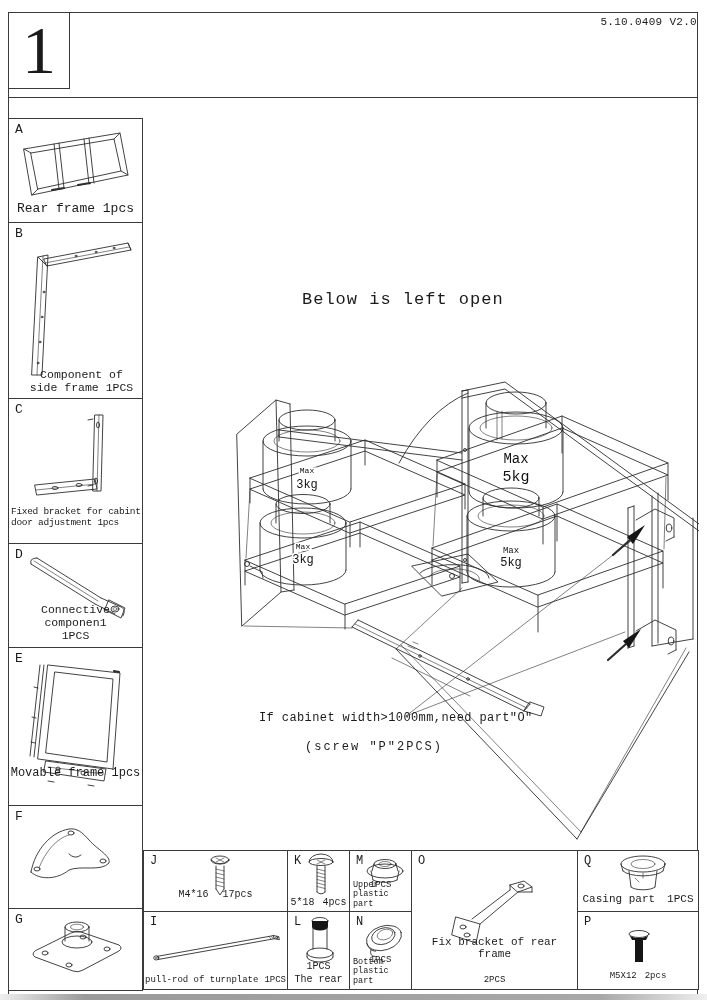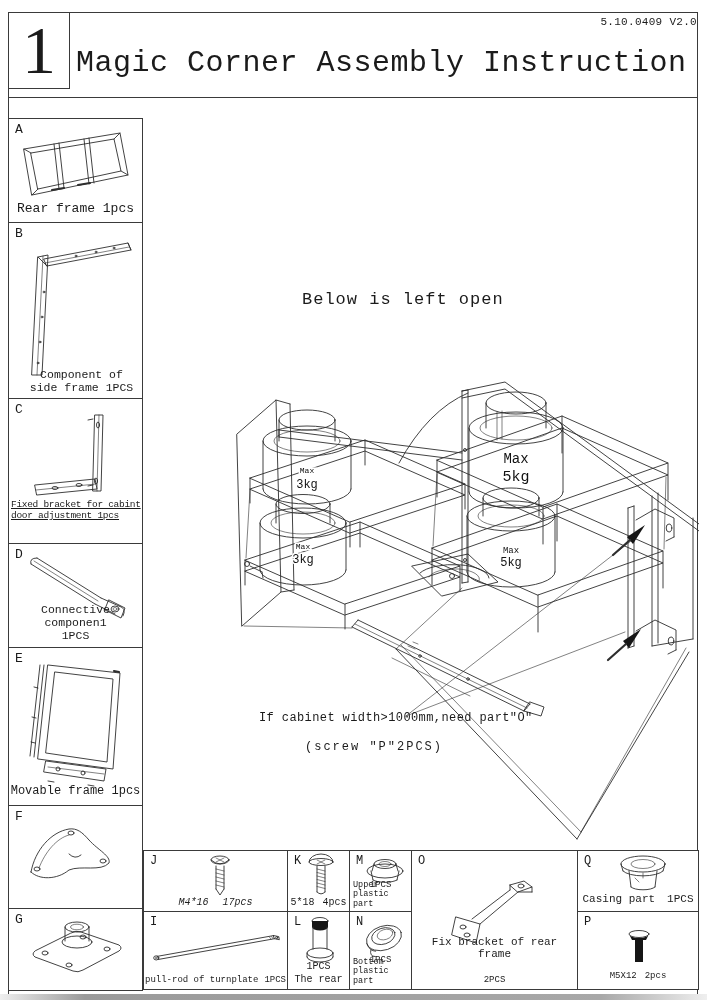--- a/index.html
+++ b/index.html
@@ -32,21 +32,20 @@
 </head>
 <body>
 
 <div class="page">
 
   <div class="abs" style="left:8px;top:12px;width:690px;height:983px;border:1px solid #3a3a3a;box-sizing:border-box;"></div>
 
   <div class="abs" style="left:8px;top:12px;width:62px;height:77px;border:1px solid #3a3a3a;box-sizing:border-box;text-align:center;">
     <span class="figno">1</span>
   </div>
-  <div class="abs title" style="left:76px;top:46px;">Magic Corner Assembly Instruction</div>
   <div class="abs version" style="right:10px;top:16px;">5.10.0409 V2.0</div>
   <div class="abs" style="left:8px;top:97px;width:690px;height:1px;background:#3a3a3a;"></div>
 
   <div class="border-box" style="left:8px;top:118px;width:135px;height:105px;">
     <span class="pletter">A</span>
     <svg class="ic" width="122" height="74" viewBox="0 0 122 74" style="position:absolute;left:7px;top:8px;">
       <path class="ln" d="M8,22 L104,6 L112,48 L16,68 Z"></path>
       <path class="ln" d="M15,26 L98,12 L105,44 L22,62 Z"></path>
       <path class="ln" d="M38,17 l5,45 M43,16 l5,45 M68,12 l5,45 M73,11 l5,45"></path>
       <path class="ln thk" d="M36,63 l12,-2 M62,58 l12,-2"></path>
@@ -80,21 +79,21 @@
       <path class="ln" d="M72,4 L80,4 L78,80 L70,80 Z"></path>
       <path class="ln thin" d="M76,4 L74,80"></path>
       <path class="ln" d="M70,8 l-5,1 M70,74 l-5,1"></path>
       <ellipse class="ln" cx="75" cy="14" rx="1.5" ry="3"></ellipse>
       <ellipse class="ln" cx="73" cy="70" rx="1.5" ry="3"></ellipse>
       <path class="ln" d="M12,74 L72,68 L74,78 L14,84 Z"></path>
       <path class="ln thin" d="M13,79 L73,73"></path>
       <ellipse class="ln" cx="32" cy="77" rx="3" ry="1.5"></ellipse>
       <ellipse class="ln" cx="56" cy="74" rx="3" ry="1.5"></ellipse>
     </svg>
-    <div class="cap capC" style="bottom:21px;text-decoration:underline;">Fixed bracket for cabint door adjustment 1pcs</div>
+    <div class="cap capC" style="bottom:14px;">Fixed bracket for cabint door adjustment 1pcs</div>
   </div>
 
   <div class="border-box" style="left:8px;top:543px;width:135px;height:105px;">
     <span class="pletter">D</span>
     <svg class="ic" width="112" height="70" viewBox="0 0 112 70" style="position:absolute;left:12px;top:8px;">
       <path class="ln" d="M10,12 L74,52 M16,6 L80,46 M10,12 Q8,6 16,6"></path>
       <path class="ln thin" d="M13,9 L77,49"></path>
       <path class="ln" d="M74,52 L94,62 M80,46 L98,54"></path>
       <path class="ln" d="M88,48 L104,56 L100,66 L84,58 Z"></path>
       <ellipse class="ln" cx="94" cy="57" rx="4" ry="3"></ellipse>
@@ -112,21 +111,21 @@
       <path class="ln" d="M37,15 L95,22 L89,105 L28,96 Z"></path>
       <path class="ln" d="M26,8 L16,100 M22,8 L12,99"></path>
       <path class="ln" d="M16,30 l4,1 M14,60 l4,1 M13,85 l4,1"></path>
       <path class="ln" d="M28,104 L88,112 L86,124 L26,115 Z"></path>
       <path class="ln thin" d="M30,110 L86,117"></path>
       <circle class="ln" cx="40" cy="112" r="2"></circle>
         <circle class="ln" cx="65" cy="116" r="2"></circle>
       <path class="ln" d="M30,124 l6,1 M70,128 l6,1"></path>
       <path class="ln thk" d="M96,14 l5,1"></path>
     </svg>
-    <div class="cap" style="bottom:6px;font-size:12px;">Movable frame 1pcs</div>
+    <div class="cap" style="bottom:24px;font-size:12px;">Movable frame 1pcs</div>
   </div>
 
   <div class="border-box" style="left:8px;top:805px;width:135px;height:104px;">
     <span class="pletter">F</span>
     <svg class="ic" width="112" height="66" viewBox="0 0 112 66" style="position:absolute;left:12px;top:14px;">
       <path class="ln" d="M10,52 C14,30 30,12 48,9 C56,8 61,12 68,20 C77,30 90,36 88,43 C80,52 60,45 48,50 C36,60 18,60 10,52 Z"></path>
       <path class="ln thin" d="M18,48 C24,32 36,18 48,15"></path>
       <ellipse class="ln" cx="16" cy="49" rx="3" ry="2"></ellipse>
       <ellipse class="ln" cx="50" cy="13" rx="3" ry="2"></ellipse>
       <ellipse class="ln" cx="82" cy="41" rx="3" ry="2"></ellipse>
@@ -254,21 +253,21 @@
 
   <div class="border-box" style="left:143px;top:850px;width:145px;height:62px;">
     <span class="pletter" style="font-size:12px;">J</span>
     <svg class="ic" width="36" height="46" viewBox="0 0 36 46" style="position:absolute;left:58px;top:2px;">
       <ellipse class="ln" cx="18" cy="7" rx="9" ry="4"></ellipse>
       <path class="ln thin" d="M14,5 L22,9 M22,5 L14,9"></path>
       <path class="ln" d="M9,7 Q18,15 27,7"></path>
       <path class="ln" d="M14,13 L14,36 M22,13 L22,36 M14,36 L18,42 L22,36"></path>
       <path class="ln thin" d="M14,16 L22,18 M14,20 L22,22 M14,24 L22,26 M14,28 L22,30 M14,32 L22,34"></path>
     </svg>
-    <div class="cap" style="bottom:3px;font-size:10px;font-style:italic;">
+    <div class="cap" style="bottom:11px;font-size:10px;">
       <span>M4*16</span><span style="display:inline-block;width:14px;"></span><span class="qty">17pcs</span>
     </div>
   </div>
 
   <div class="border-box" style="left:287px;top:850px;width:63px;height:62px;">
     <span class="pletter" style="font-size:12px;">K</span>
     <svg class="ic" width="34" height="48" viewBox="0 0 34 48" style="position:absolute;left:16px;top:1px;">
       <path class="ln" d="M5,10 A12,8 0 0 1 29,10"></path>
       <ellipse class="ln" cx="17" cy="10" rx="12" ry="3.5"></ellipse>
       <path class="ln thin" d="M13,8 L21,12 M21,8 L13,12"></path>

